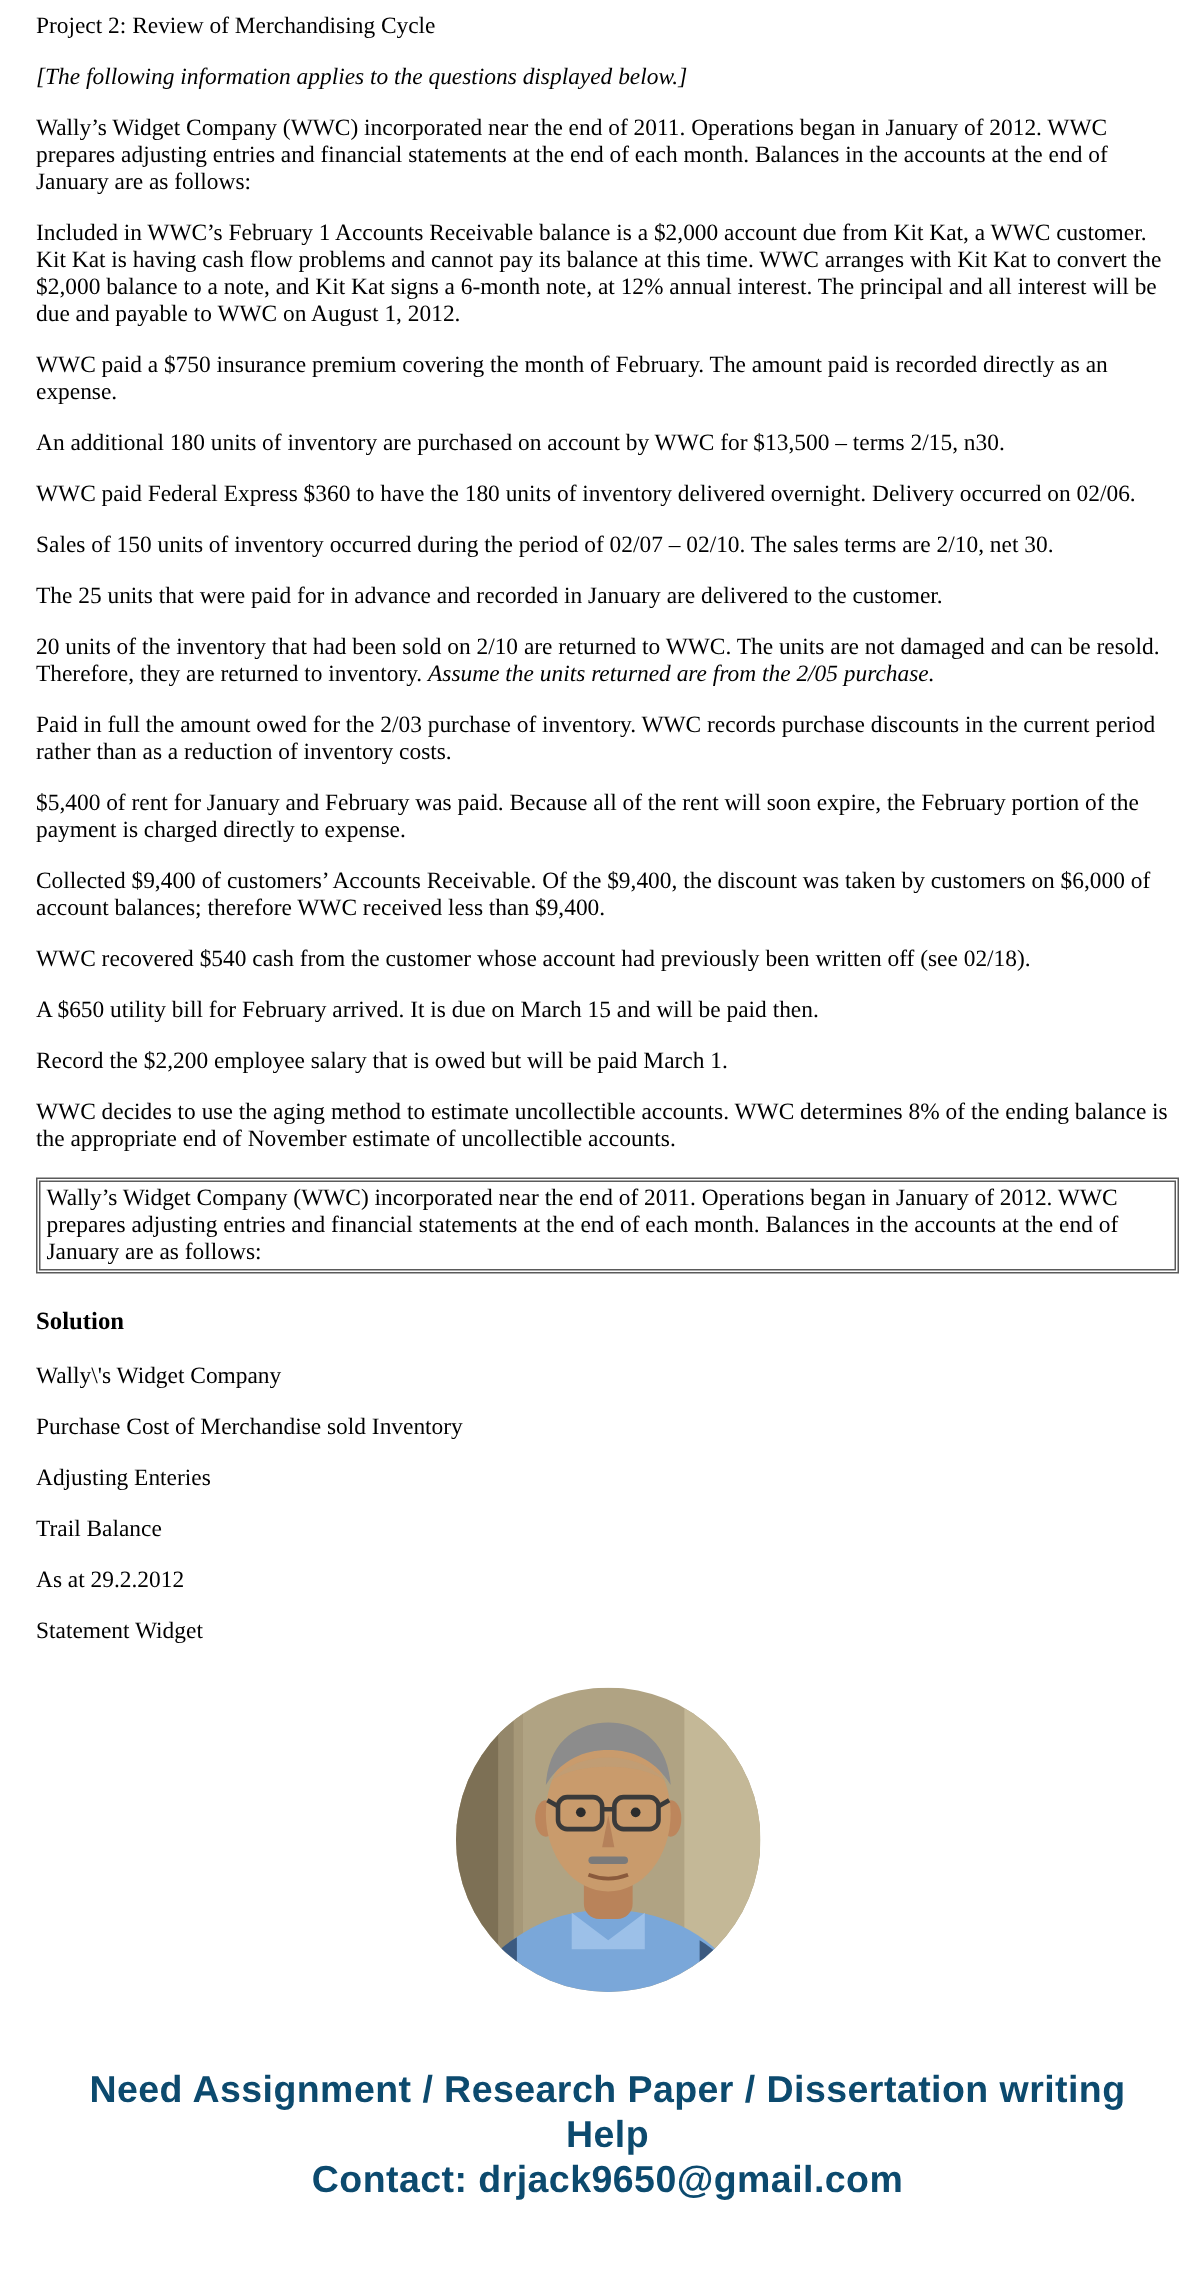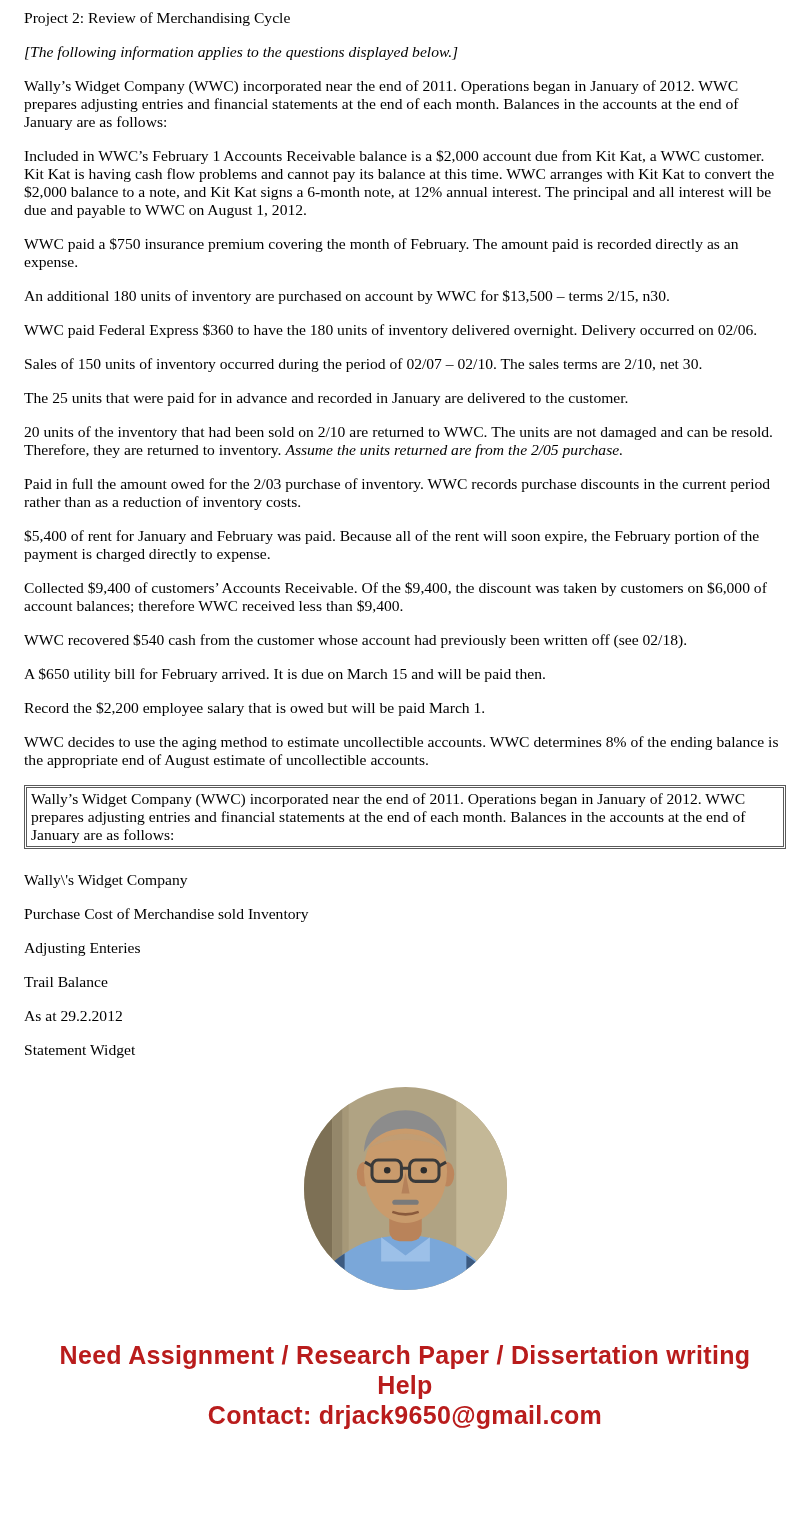--- a/index.html
+++ b/index.html
@@ -45,21 +45,21 @@
   .avatar-wrap svg { display: block; width: 100%; height: 100%; }
   .footer {
     margin: 50px auto 0 auto;
     max-width: 700px;
     text-align: center;
     font-family: "Liberation Sans", sans-serif;
     font-weight: 700;
     font-size: 25px;
     line-height: 30px;
     letter-spacing: 0.3px;
-    color: #b91c1c;
+    color: #0c4a6e;
   }
   .footer .contact { margin-top: 0px; }
 </style>
 </head>
 <body>
 
 <div class="page">
 
   <p class="para">Project 2: Review of Merchandising Cycle</p>
 
@@ -72,26 +72,27 @@
   <p class="para">WWC paid Federal Express $360 to have the 180 units of inventory delivered overnight. Delivery occurred on 02/06.</p>
   <p class="para">Sales of 150 units of inventory occurred during the period of 02/07 – 02/10. The sales terms are 2/10, net 30.</p>
   <p class="para">The 25 units that were paid for in advance and recorded in January are delivered to the customer.</p>
   <p class="para"><span>20 units of the inventory that had been sold on 2/10 are returned to WWC. The units are not damaged and can be resold. Therefore, they are returned to inventory. </span><span class="italic">Assume the units returned are from the 2/05 purchase.</span></p>
   <p class="para">Paid in full the amount owed for the 2/03 purchase of inventory. WWC records purchase discounts in the current period rather than as a reduction of inventory costs.</p>
   <p class="para">$5,400 of rent for January and February was paid. Because all of the rent will soon expire, the February portion of the payment is charged directly to expense.</p>
   <p class="para">Collected $9,400 of customers’ Accounts Receivable. Of the $9,400, the discount was taken by customers on $6,000 of account balances; therefore WWC received less than $9,400.</p>
   <p class="para">WWC recovered $540 cash from the customer whose account had previously been written off (see 02/18).</p>
   <p class="para">A $650 utility bill for February arrived. It is due on March 15 and will be paid then.</p>
   <p class="para">Record the $2,200 employee salary that is owed but will be paid March 1.</p>
-  <p class="para">WWC decides to use the aging method to estimate uncollectible accounts. WWC determines 8% of the ending balance is the appropriate end of August estimate of uncollectible accounts.</p>
+  <p class="para">WWC decides to use the aging method to estimate uncollectible accounts. WWC determines 8% of the ending balance is the appropriate end of November estimate of uncollectible accounts.</p>
 
   <div class="quote-box">
     <p class="para">Wally’s Widget Company (WWC) incorporated near the end of 2011. Operations began in January of 2012. WWC prepares adjusting entries and financial statements at the end of each month. Balances in the accounts at the end of January are as follows:</p>
   </div>
 
+  <p class="solution-heading">Solution</p>
 
   <p class="para">Wally\'s Widget Company</p>
   <p class="para">Purchase Cost of Merchandise sold Inventory</p>
   <p class="para">Adjusting Enteries</p>
   <p class="para">Trail Balance</p>
   <p class="para">As at 29.2.2012</p>
   <p class="para">Statement Widget</p>
 
   <div class="avatar-wrap">
     <svg viewBox="0 0 200 200" xmlns="http://www.w3.org/2000/svg">

